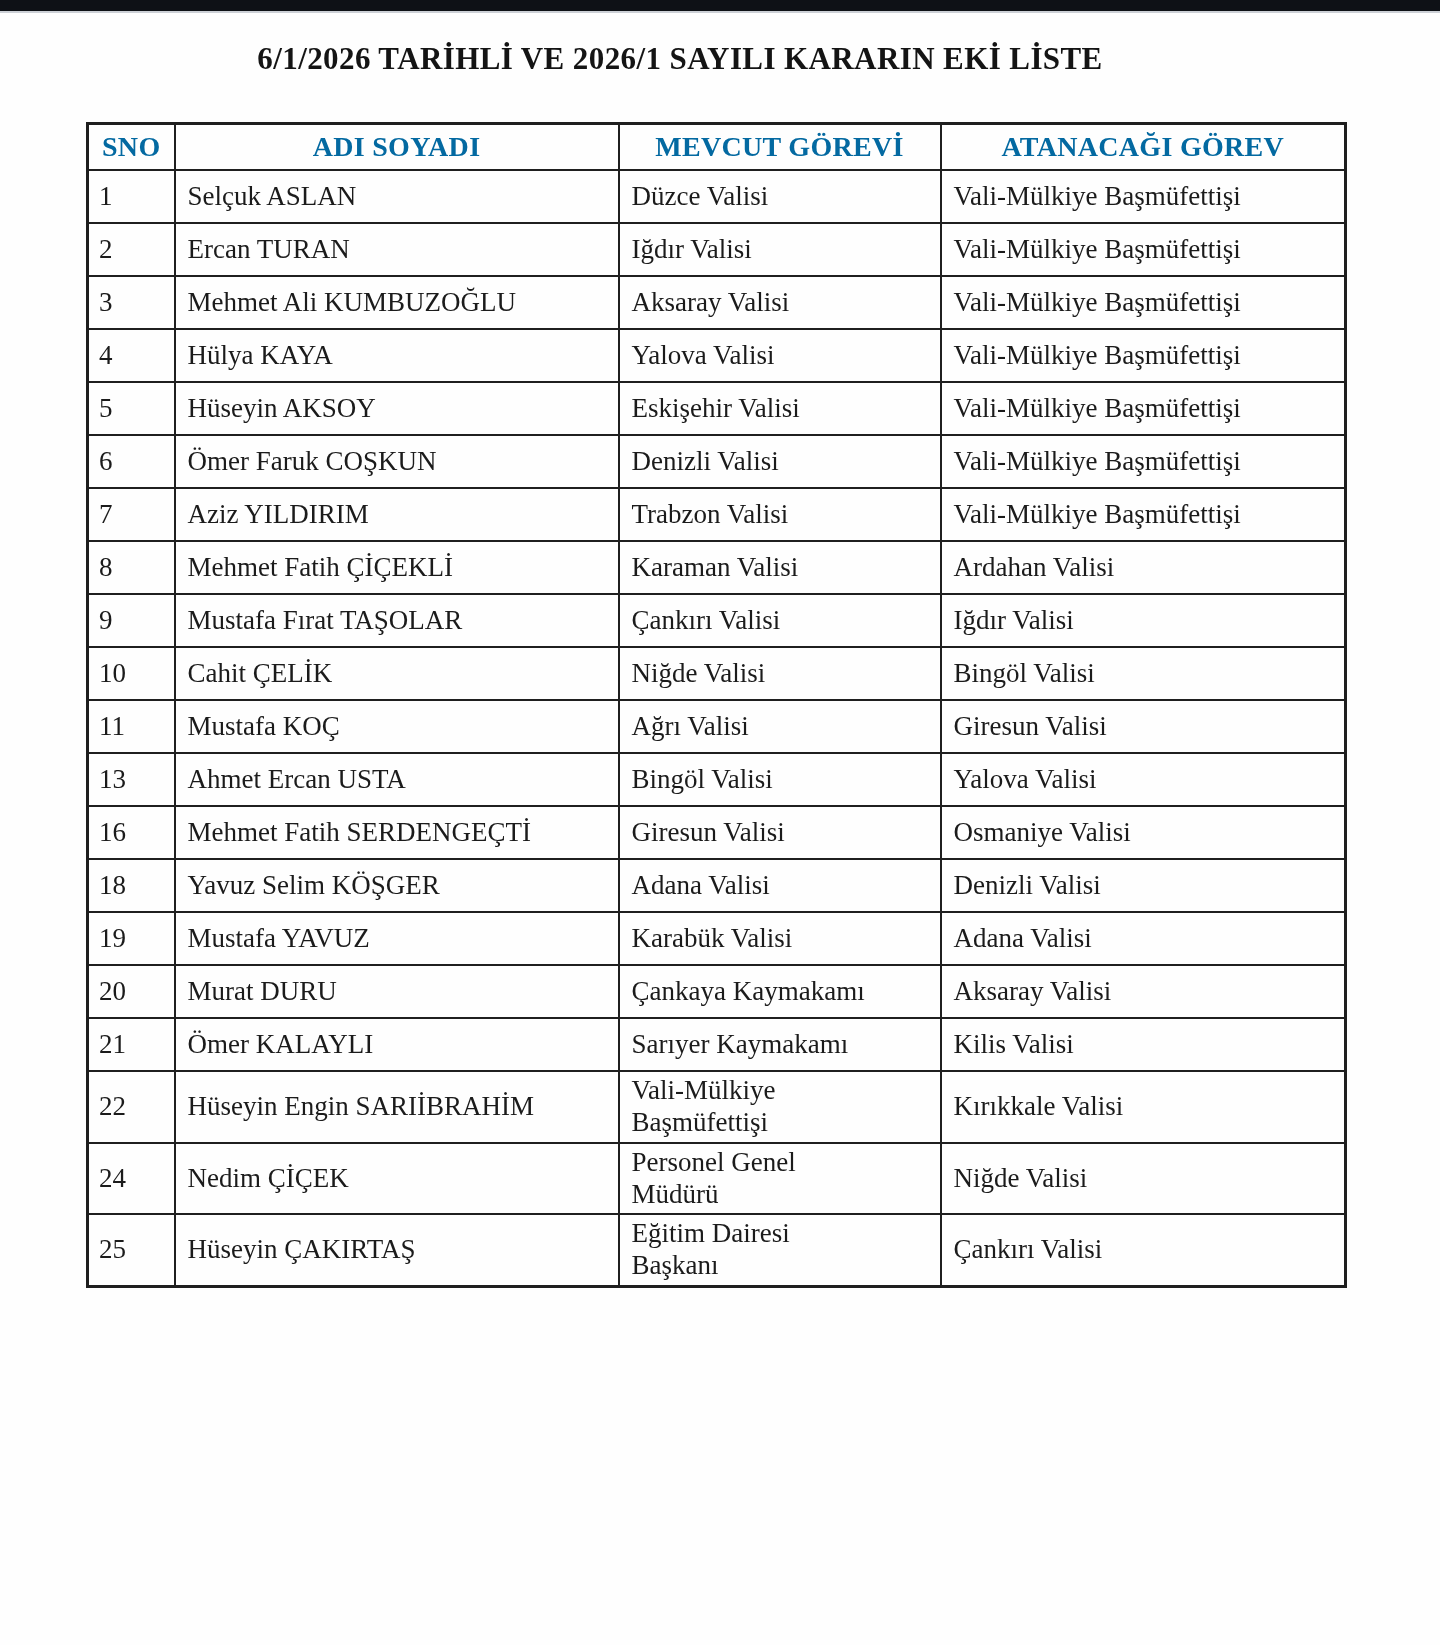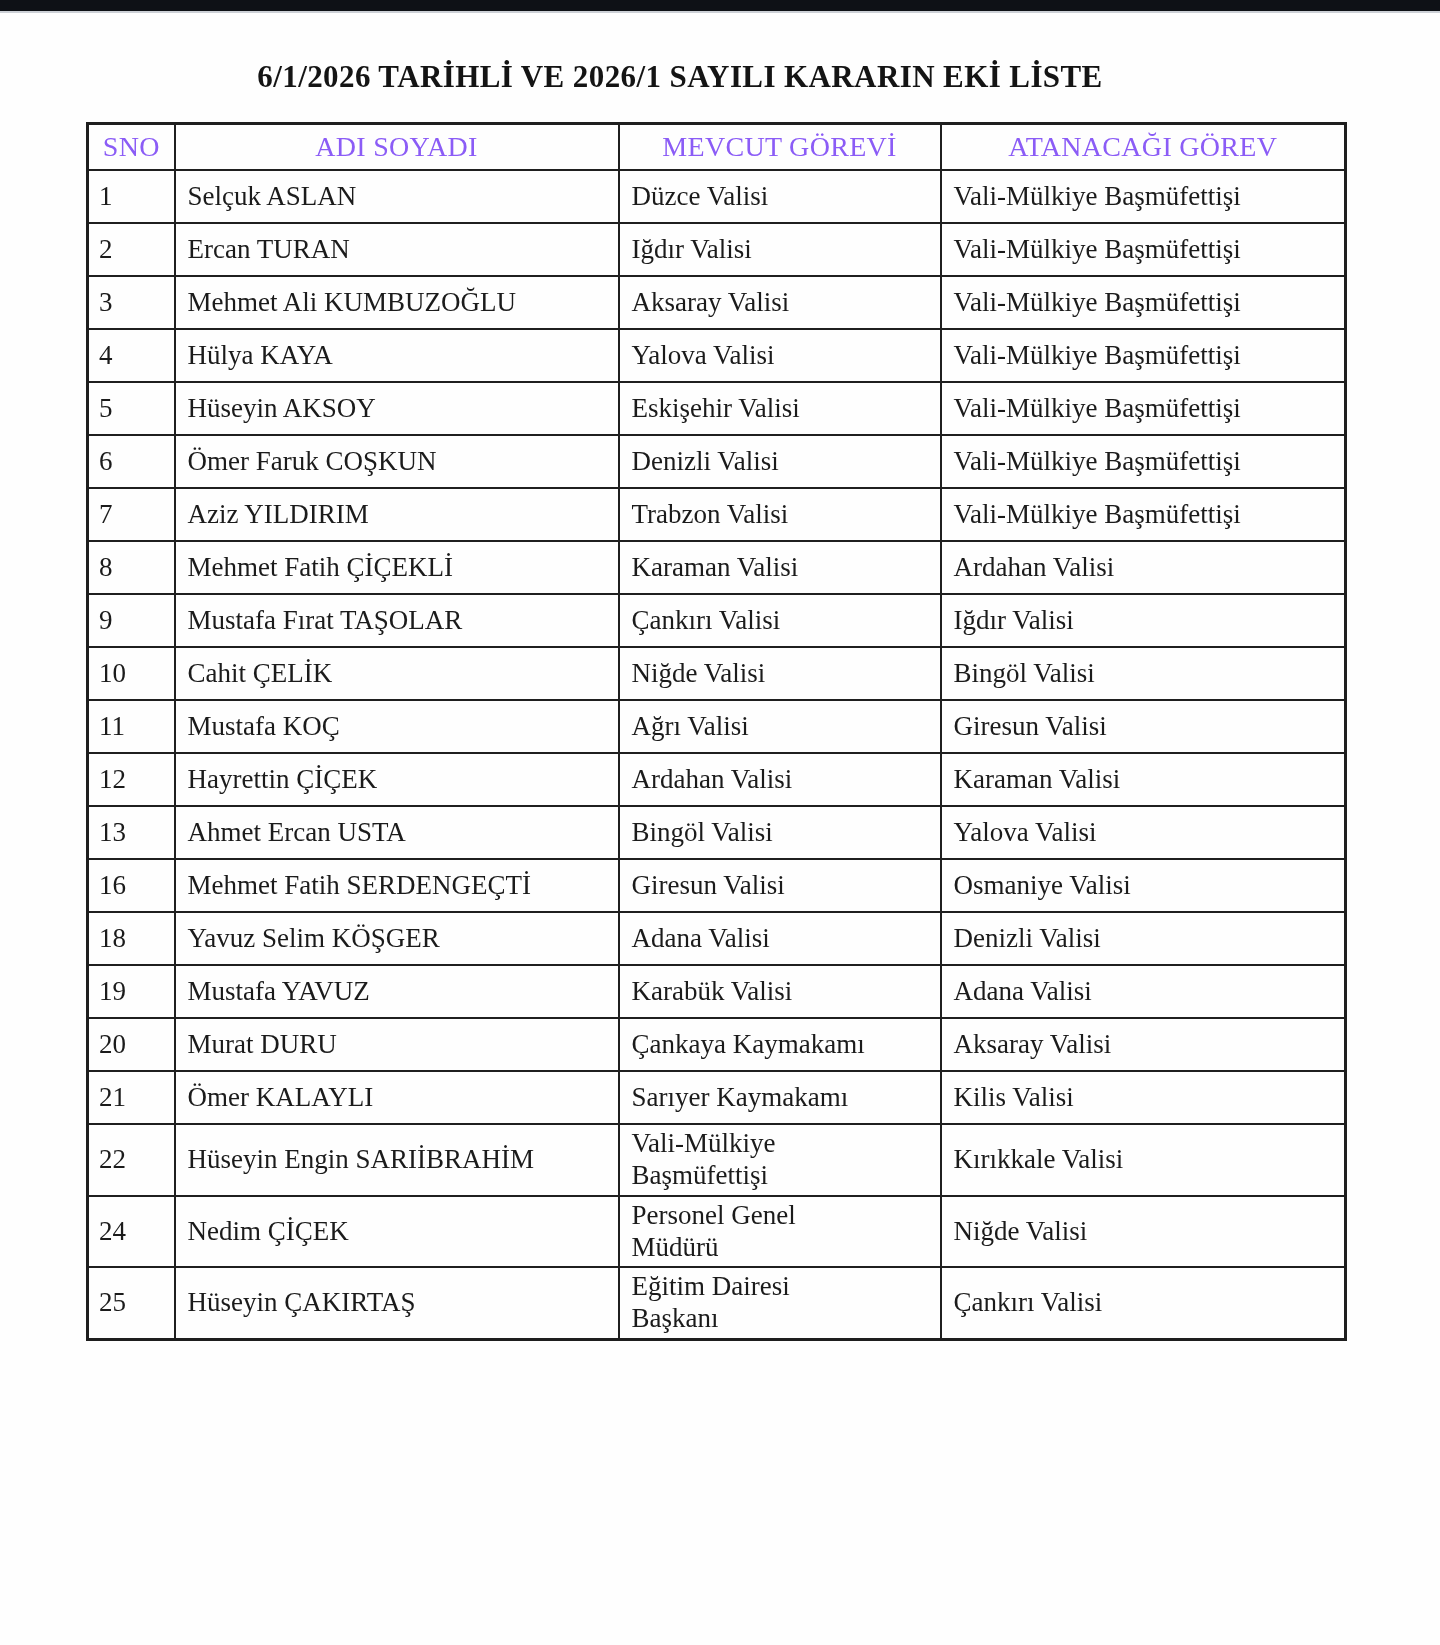--- a/index.html
+++ b/index.html
@@ -16,21 +16,21 @@
     font-family: "Liberation Serif", serif;
     color: #1c1c1c;
   }
   .top-bar {
     width: 100%;
     height: 11px;
     background: #0e1116;
     border-bottom: 2px solid #ccd0d6;
   }
   .doc-title {
-    margin-top: 46px;
+    margin-top: 28px;
     width: 1360px;
     text-align: center;
     font-size: 31px;
     font-weight: bold;
     letter-spacing: 0.4px;
     color: #141414;
   }
   .table-wrap {
     position: absolute;
     left: 86px;
@@ -47,24 +47,24 @@
   col.c-name { width: 444px; }
   col.c-cur  { width: 322px; }
   col.c-new  { width: 405px; }
   th, td {
     border: 2px solid #1f1f1f;
     overflow: hidden;
   }
   th {
     height: 44px;
     font-size: 28px;
-    font-weight: normal;
+    font-weight: bold;
     text-align: center;
     letter-spacing: 0.3px;
-    color: #8b5cf6;
+    color: #0369a1;
     padding: 0 4px;
   }
   td {
     height: 45px;
     font-size: 27px;
     line-height: 1.18;
     vertical-align: middle;
     text-align: left;
     padding: 3px 8px 3px 12px;
     white-space: pre-line;
@@ -157,26 +157,20 @@
             <td class="c2">Niğde Valisi</td>
             <td class="c3">Bingöl Valisi</td>
           </tr>
           <tr>
             <td class="c0">11</td>
             <td class="c1">Mustafa KOÇ</td>
             <td class="c2">Ağrı Valisi</td>
             <td class="c3">Giresun Valisi</td>
           </tr>
           <tr>
-            <td class="c0">12</td>
-            <td class="c1">Hayrettin ÇİÇEK</td>
-            <td class="c2">Ardahan Valisi</td>
-            <td class="c3">Karaman Valisi</td>
-          </tr>
-          <tr>
             <td class="c0">13</td>
             <td class="c1">Ahmet Ercan USTA</td>
             <td class="c2">Bingöl Valisi</td>
             <td class="c3">Yalova Valisi</td>
           </tr>
           <tr>
             <td class="c0">16</td>
             <td class="c1">Mehmet Fatih SERDENGEÇTİ</td>
             <td class="c2">Giresun Valisi</td>
             <td class="c3">Osmaniye Valisi</td>

